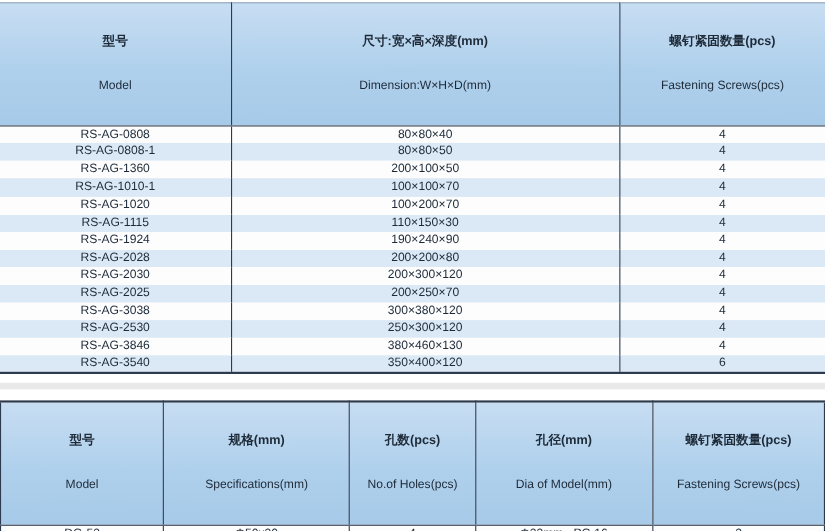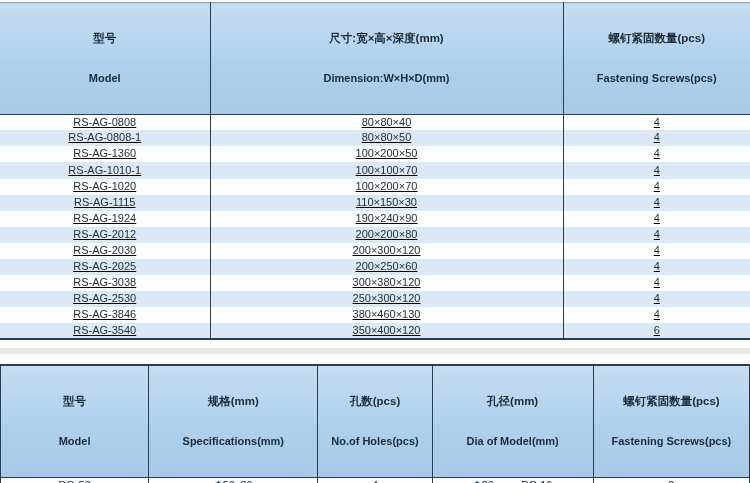--- a/index.html
+++ b/index.html
@@ -6,35 +6,35 @@
   .page{
     position:relative;width:750px;height:483px;overflow:hidden;background:#ffffff;
     font-family:"Liberation Sans","DejaVu Sans",sans-serif;
   }
   table{border-collapse:collapse;table-layout:fixed;width:750px;position:absolute;left:0;}
   th,td{padding:0;text-align:center;vertical-align:middle;color:#1d2a38;
         font-size:11px;white-space:pre;overflow:hidden;line-height:1.25;}
   
   #table1{top:2px;border-top:1px solid #90a4b8;border-bottom:2px solid #2e3b4e;}
   #table1 thead th{height:29px;}
-  #table1 tbody tr{height:16.1px;text-decoration:underline;}
+  #table1 tbody tr{height:16.1px;}
   
   #table2{top:364px;border:1px solid #2e3b4e;border-top:2px solid #2e3b4e;}
   #table2 thead th{height:33px;}
   #table2 tbody tr{height:16.55px;}
   
   thead th{
     background:linear-gradient(180deg,#c7ddf2 0%,#afd0ec 55%,#a6cae8 100%);
     border-bottom:1px solid #2e3b4e;
   }
   th + th, td + td{border-left:1px solid #2e3b4e;}
   tbody tr:nth-child(odd){background:#fdfdfe;}
   tbody tr:nth-child(even){background:#dbe8f5;}
   .zh{font-weight:bold;font-size:11.5px;}
-  .en{font-weight:bold;font-size:11px;}
+  .en{font-weight:normal;font-size:11px;}
   .band{position:absolute;top:348px;left:0;width:750px;height:6px;background:#e9e9e9;}
 </style>
 </head>
 <body>
 
 <div class="page">
 
   <table id="table1">
     <colgroup>
       <col style="width:210px">
@@ -63,21 +63,21 @@
           <td>80×80×40</td>
           <td>4</td>
         </tr>
         <tr>
           <td>RS-AG-0808-1</td>
           <td>80×80×50</td>
           <td>4</td>
         </tr>
         <tr>
           <td>RS-AG-1360</td>
-          <td>100×200×50</td>
+          <td>200×100×50</td>
           <td>4</td>
         </tr>
         <tr>
           <td>RS-AG-1010-1</td>
           <td>100×100×70</td>
           <td>4</td>
         </tr>
         <tr>
           <td>RS-AG-1020</td>
           <td>100×200×70</td>
@@ -87,32 +87,32 @@
           <td>RS-AG-1115</td>
           <td>110×150×30</td>
           <td>4</td>
         </tr>
         <tr>
           <td>RS-AG-1924</td>
           <td>190×240×90</td>
           <td>4</td>
         </tr>
         <tr>
-          <td>RS-AG-2012</td>
+          <td>RS-AG-2028</td>
           <td>200×200×80</td>
           <td>4</td>
         </tr>
         <tr>
           <td>RS-AG-2030</td>
           <td>200×300×120</td>
           <td>4</td>
         </tr>
         <tr>
           <td>RS-AG-2025</td>
-          <td>200×250×60</td>
+          <td>200×250×70</td>
           <td>4</td>
         </tr>
         <tr>
           <td>RS-AG-3038</td>
           <td>300×380×120</td>
           <td>4</td>
         </tr>
         <tr>
           <td>RS-AG-2530</td>
           <td>250×300×120</td>

